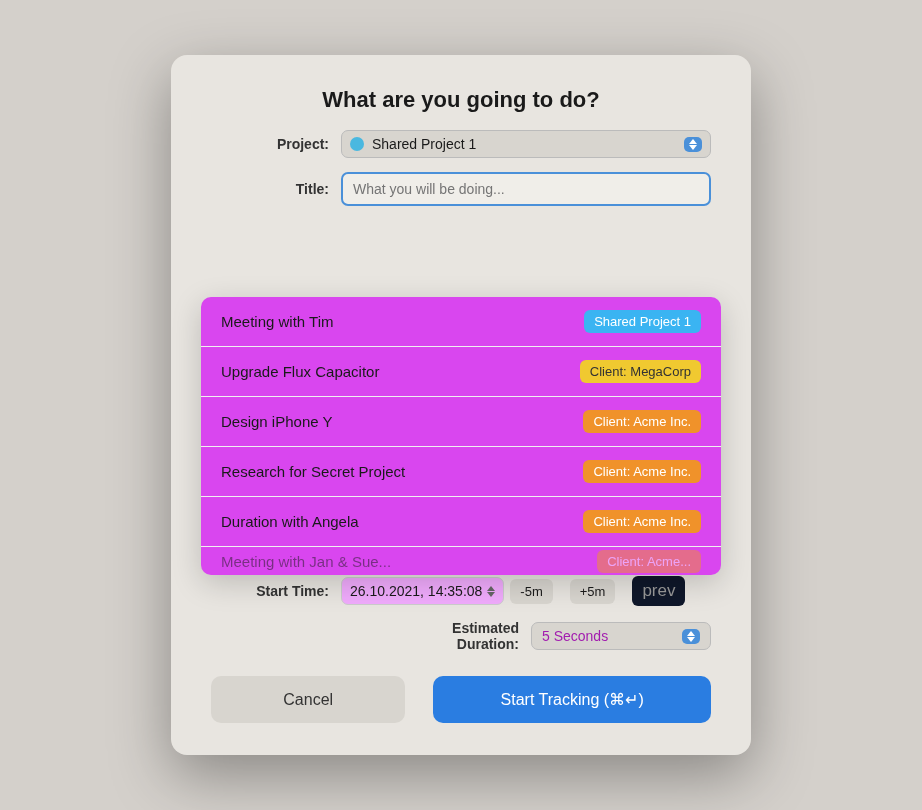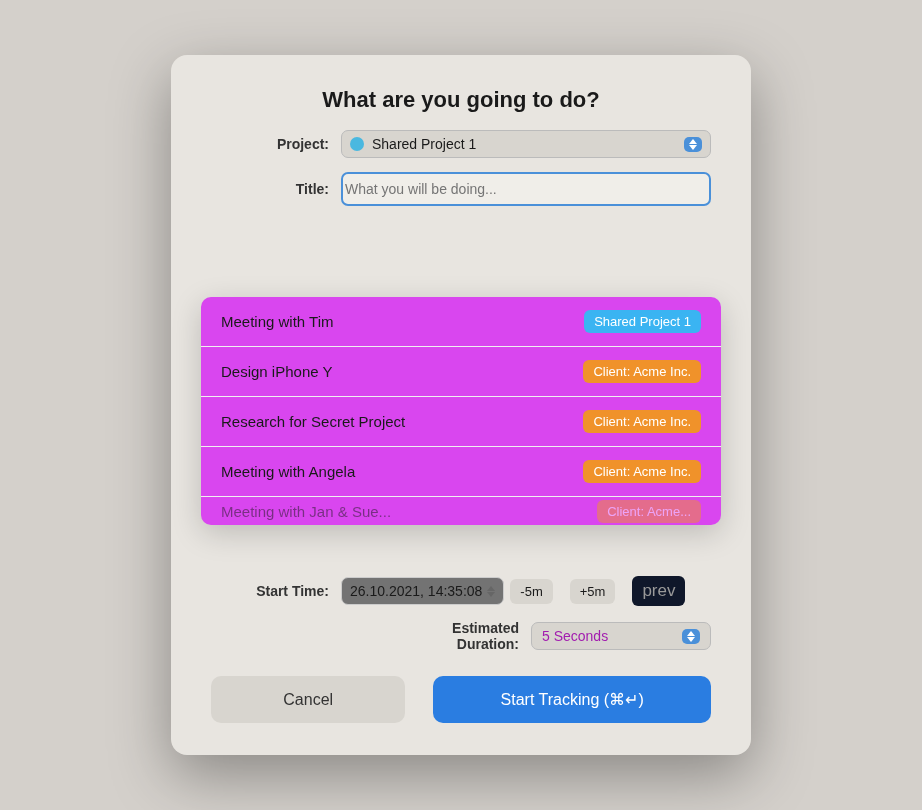--- a/index.html
+++ b/index.html
@@ -103,21 +103,21 @@
     .stepper-arrow.down {
       border-left: 4px solid transparent;
       border-right: 4px solid transparent;
       border-top: 5px solid white;
     }
 
     .title-input {
       flex: 1;
       border: 2px solid #4a90d9;
       border-radius: 7px;
-      padding: 7px 2px;
+      padding: 7px 10px;
       font-size: 14px;
       color: #15803d;
       background: #f0eee9;
       outline: none;
     }
 
     .dropdown-list {
       position: absolute;
       top: 210px;
       left: 0;
@@ -178,21 +178,21 @@
       color: #333;
       text-align: right;
       width: 130px;
       flex-shrink: 0;
       padding-right: 12px;
     }
 
     .time-input-wrapper {
       display: flex;
       align-items: center;
-      background: #737373;
+      background: #f0abfc;
       border: 1px solid #ccc;
       border-radius: 7px;
       padding: 5px 8px;
       font-size: 14px;
       color: #1a1a1a;
       margin-right: 6px;
     }
 
     .time-stepper {
       display: flex;
@@ -332,29 +332,33 @@
       <input class="title-input" type="text" placeholder="What you will be doing..." style="">
     </div>
 
     <div class="dropdown-list">
 
       <div class="dropdown-item">
         <span class="item-title">Meeting with Tim</span>
         <span class="item-badge badge-blue">Shared Project 1</span>
       </div>
       <div class="dropdown-item">
+        <span class="item-title">Upgrade Flux Capacitor</span>
+        <span class="item-badge badge-yellow">Client: MegaCorp</span>
+      </div>
+      <div class="dropdown-item">
         <span class="item-title">Design iPhone Y</span>
         <span class="item-badge badge-orange">Client: Acme Inc.</span>
       </div>
       <div class="dropdown-item">
         <span class="item-title">Research for Secret Project</span>
         <span class="item-badge badge-orange">Client: Acme Inc.</span>
       </div>
       <div class="dropdown-item">
-        <span class="item-title">Meeting with Angela</span>
+        <span class="item-title">Duration with Angela</span>
         <span class="item-badge badge-orange">Client: Acme Inc.</span>
       </div>
       <div class="dropdown-item" style="border-bottom:none; overflow:hidden; max-height:28px; opacity:0.5;">
         <span class="item-title">Meeting with Jan &amp; Sue...</span>
         <span class="item-badge badge-orange">Client: Acme...</span>
       </div>
     </div>
 
     <div class="bottom-section">
 

